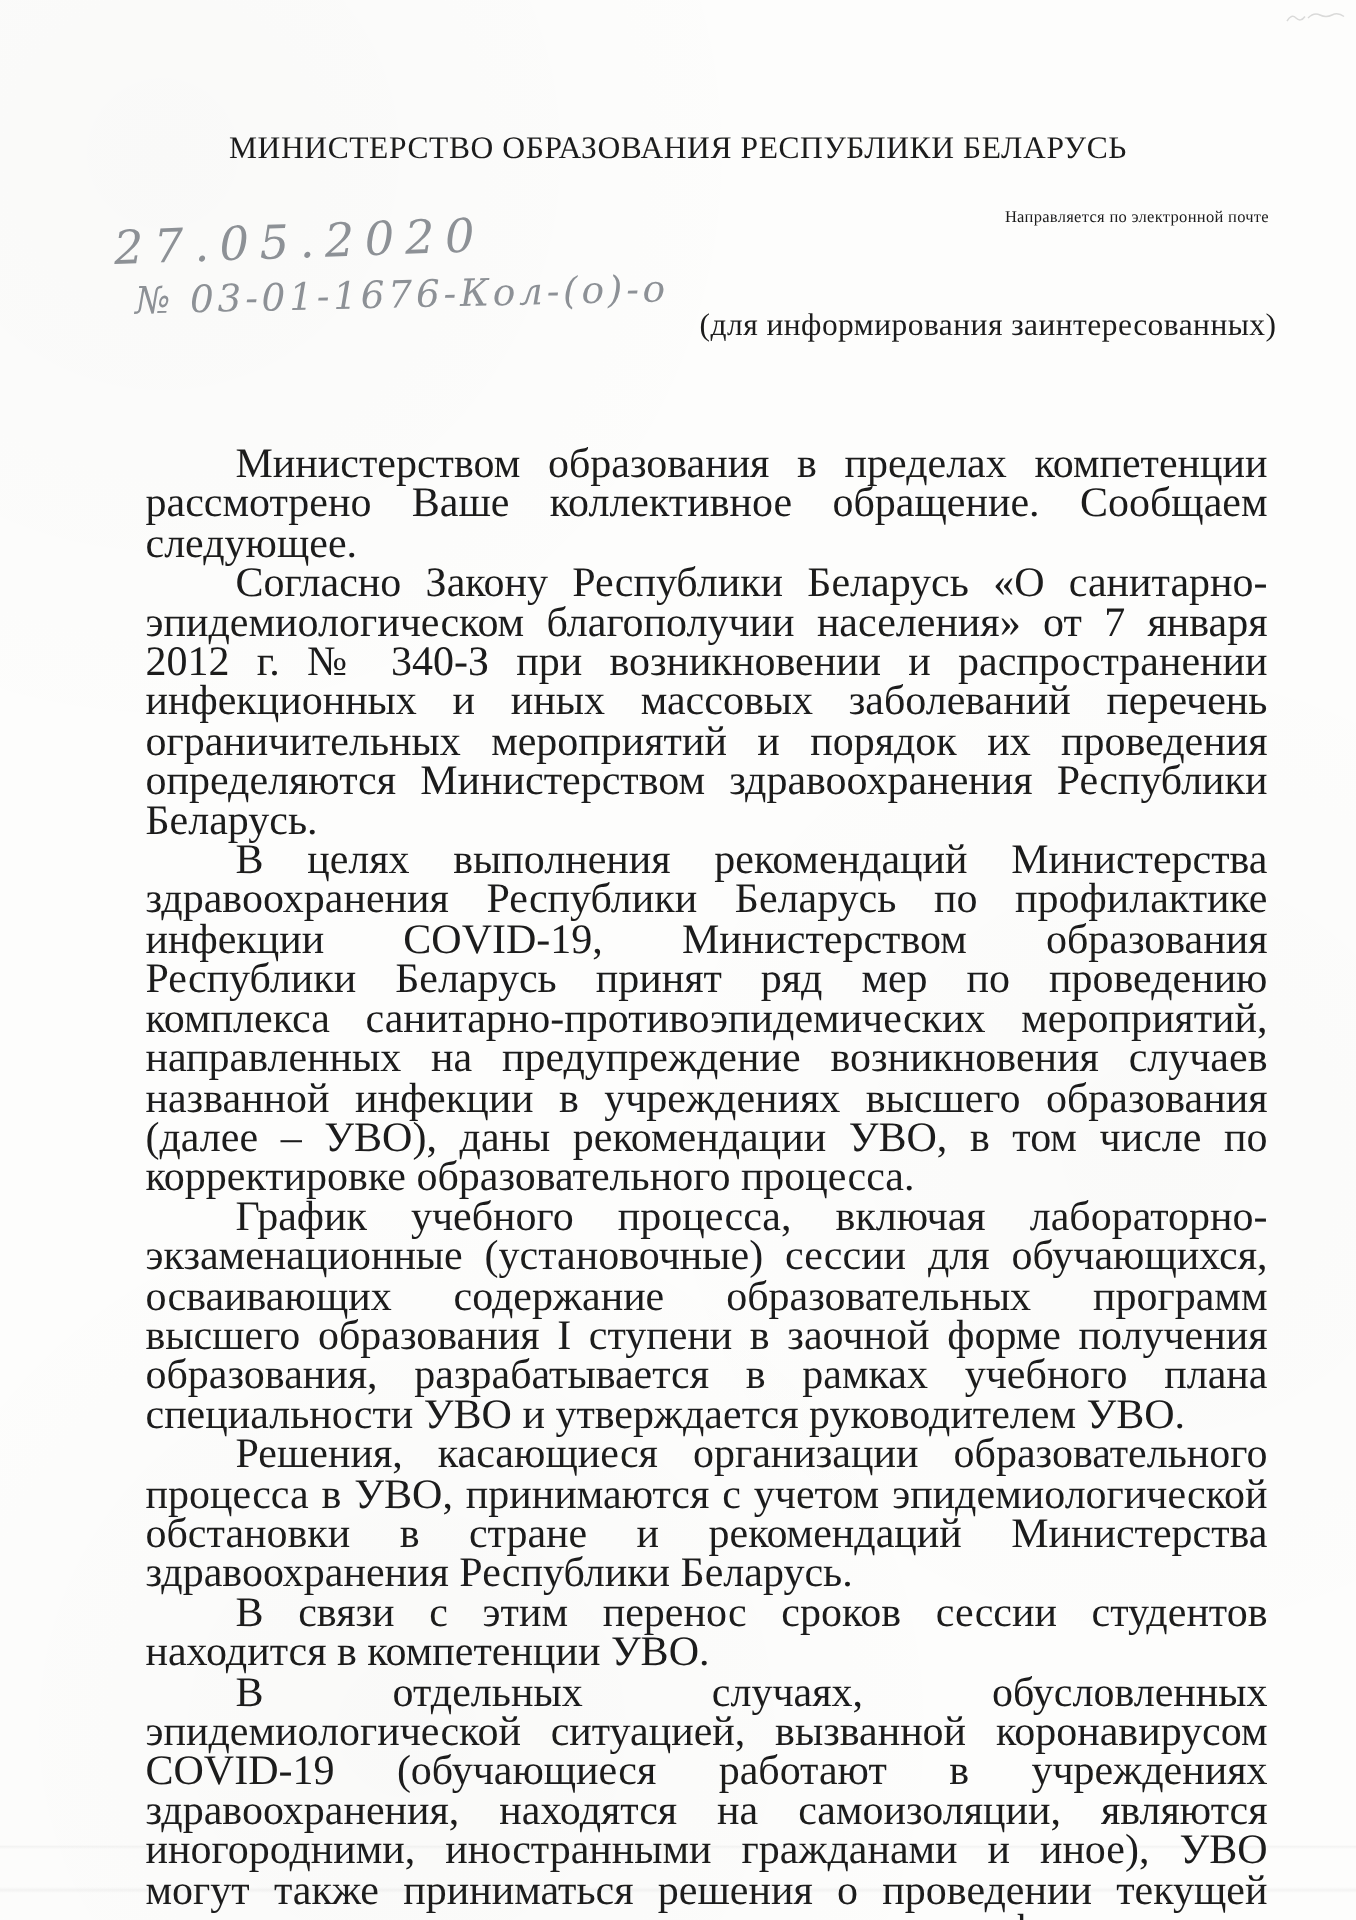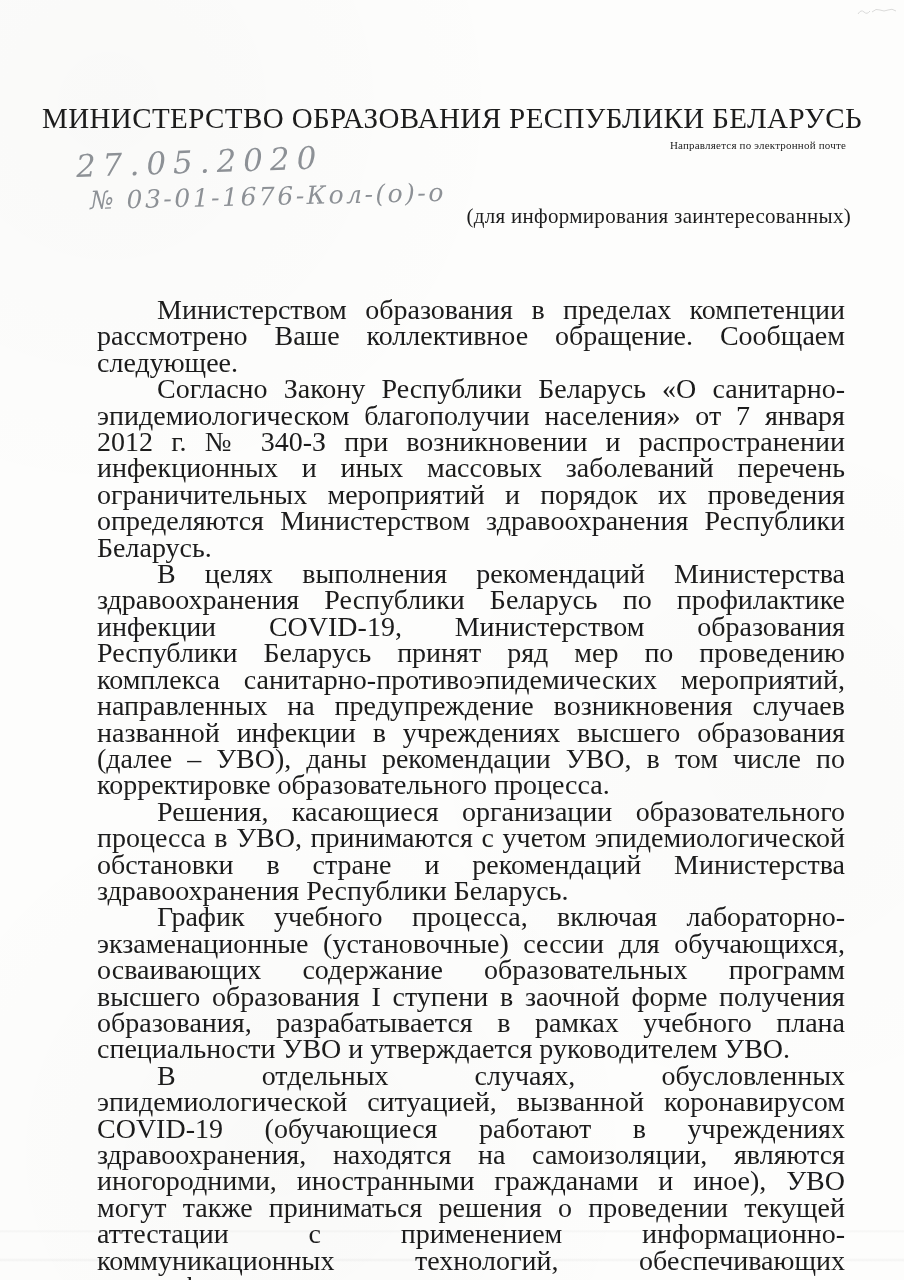--- a/index.html
+++ b/index.html
@@ -33,23 +33,23 @@
         rgba(90,90,90,0.05) 19px, transparent 21px,
         transparent 46px, rgba(90,90,90,0.06) 48px,
         transparent 50px);
     pointer-events: none;
   }
   .doc-title {
     position: absolute;
     top: 86px;
     left: 0;
     right: 0;
-    margin: 16px;
+    margin: 0;
     text-align: center;
-    font-size: 29px;
+    font-size: 21px;
     font-weight: 400;
     letter-spacing: 0.4px;
     white-space: nowrap;
   }
   .delivery-note {
     position: absolute;
     top: 139px;
     right: 58px;
     font-size: 11px;
     font-weight: 400;
@@ -122,18 +122,19 @@
   <div class="handwritten hw-date">27.05.2020</div>
 
   <div class="handwritten hw-number">№ 03-01-1676-Кол-(о)-о</div>
 
   <div class="audience-note">(для информирования заинтересованных)</div>
 
   <div class="doc-body">
     <p>Министерством образования в пределах компетенции рассмотрено Ваше коллективное обращение. Сообщаем следующее.</p>
     <p>Согласно Закону Республики Беларусь «О санитарно-эпидемиологическом благополучии населения» от 7 января 2012 г. № 340-З при возникновении и распространении инфекционных и иных массовых заболеваний перечень ограничительных мероприятий и порядок их проведения определяются Министерством здравоохранения Республики Беларусь.</p>
     <p>В целях выполнения рекомендаций Министерства здравоохранения Республики Беларусь по профилактике инфекции COVID-19, Министерством образования Республики Беларусь принят ряд мер по проведению комплекса санитарно-противоэпидемических мероприятий, направленных на предупреждение возникновения случаев названной инфекции в учреждениях высшего образования (далее – УВО), даны рекомендации УВО, в том числе по корректировке образовательного процесса.</p>
+    <p>График учебного процесса, включая лабораторно-экзаменационные (установочные) сессии для обучающихся, осваивающих содержание образовательных программ высшего образования I ступени в заочной форме получения образования, разрабатывается в рамках учебного плана специальности УВО и утверждается руководителем УВО.</p>
     <p>Решения, касающиеся организации образовательного процесса в УВО, принимаются с учетом эпидемиологической обстановки в стране и рекомендаций Министерства здравоохранения Республики Беларусь.</p>
-    <p>График учебного процесса, включая лабораторно-экзаменационные (установочные) сессии для обучающихся, осваивающих содержание образовательных программ высшего образования I ступени в заочной форме получения образования, разрабатывается в рамках учебного плана специальности УВО и утверждается руководителем УВО.</p>
+    <p>В связи с этим перенос сроков сессии студентов находится в компетенции УВО.</p>
     <p>В отдельных случаях, обусловленных эпидемиологической ситуацией, вызванной коронавирусом COVID-19 (обучающиеся работают в учреждениях здравоохранения, находятся на самоизоляции, являются иногородними, иностранными гражданами и иное), УВО могут также приниматься решения о проведении текущей аттестации с применением информационно-коммуникационных технологий, обеспечивающих идентификацию личности и подтверждающих самостоятельность выполнения заданий студентом и его ответов на вопросы.</p>
   </div>
 
 </div>
 
 </body></html>

